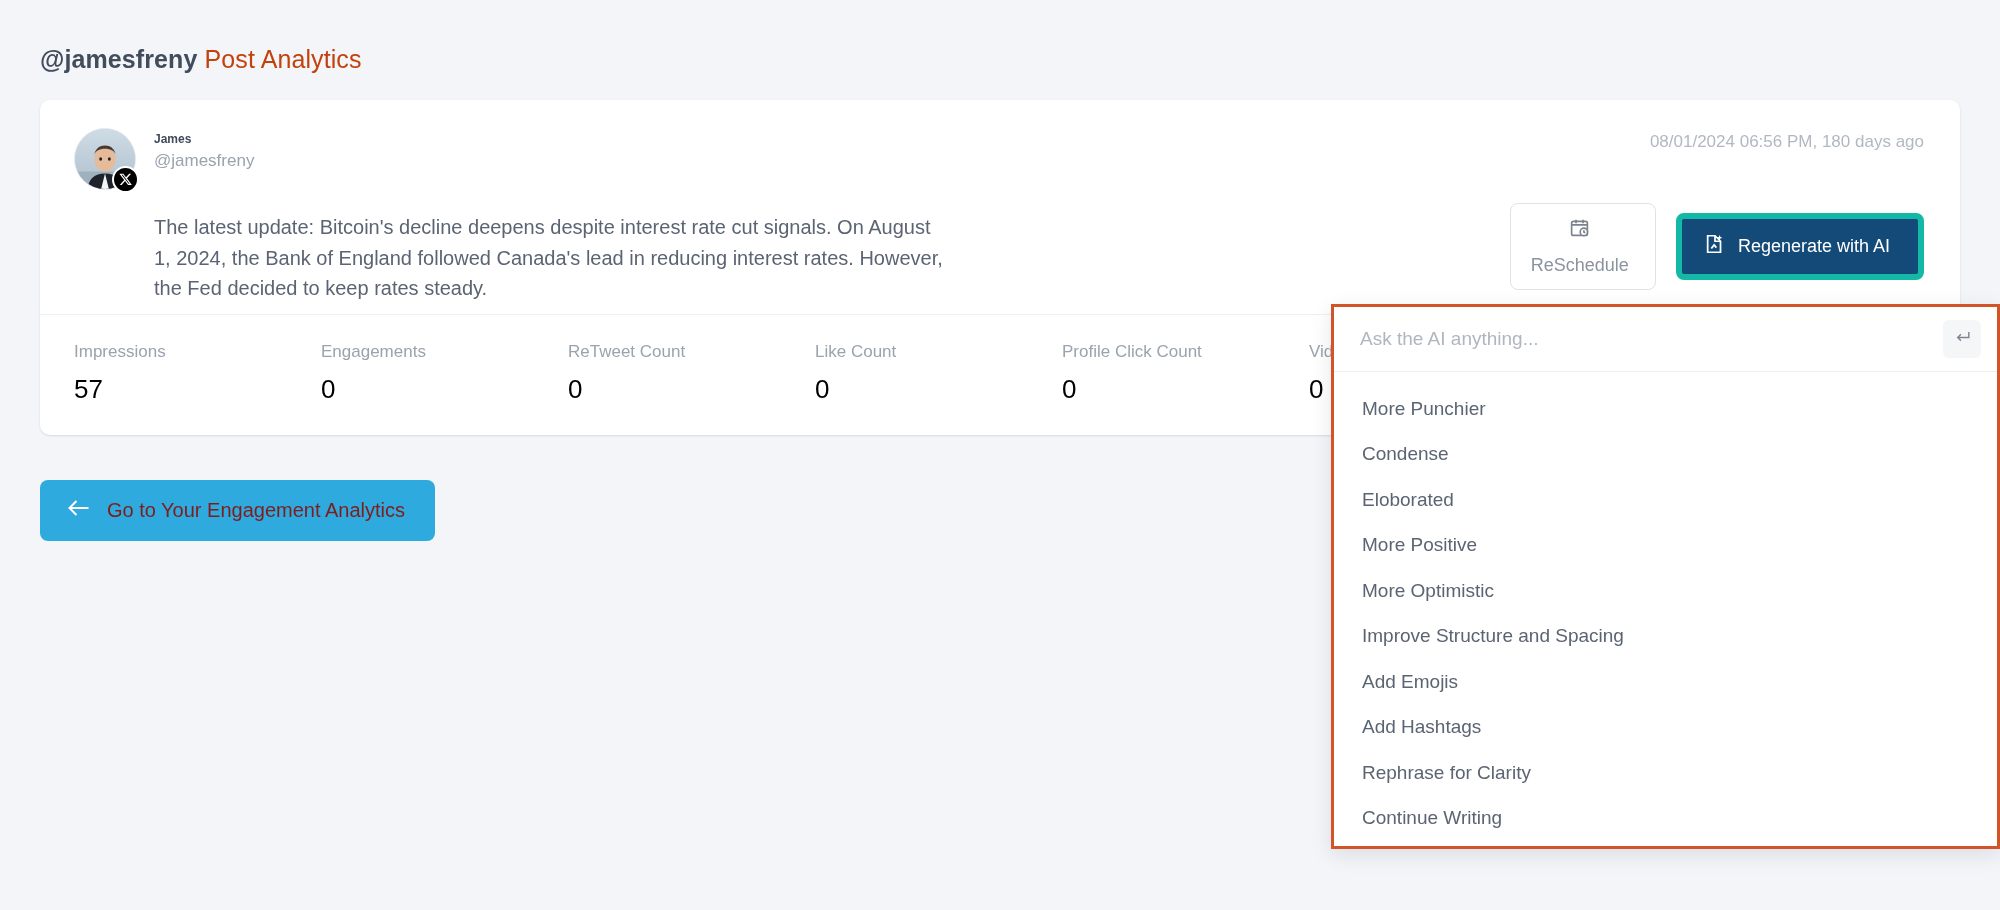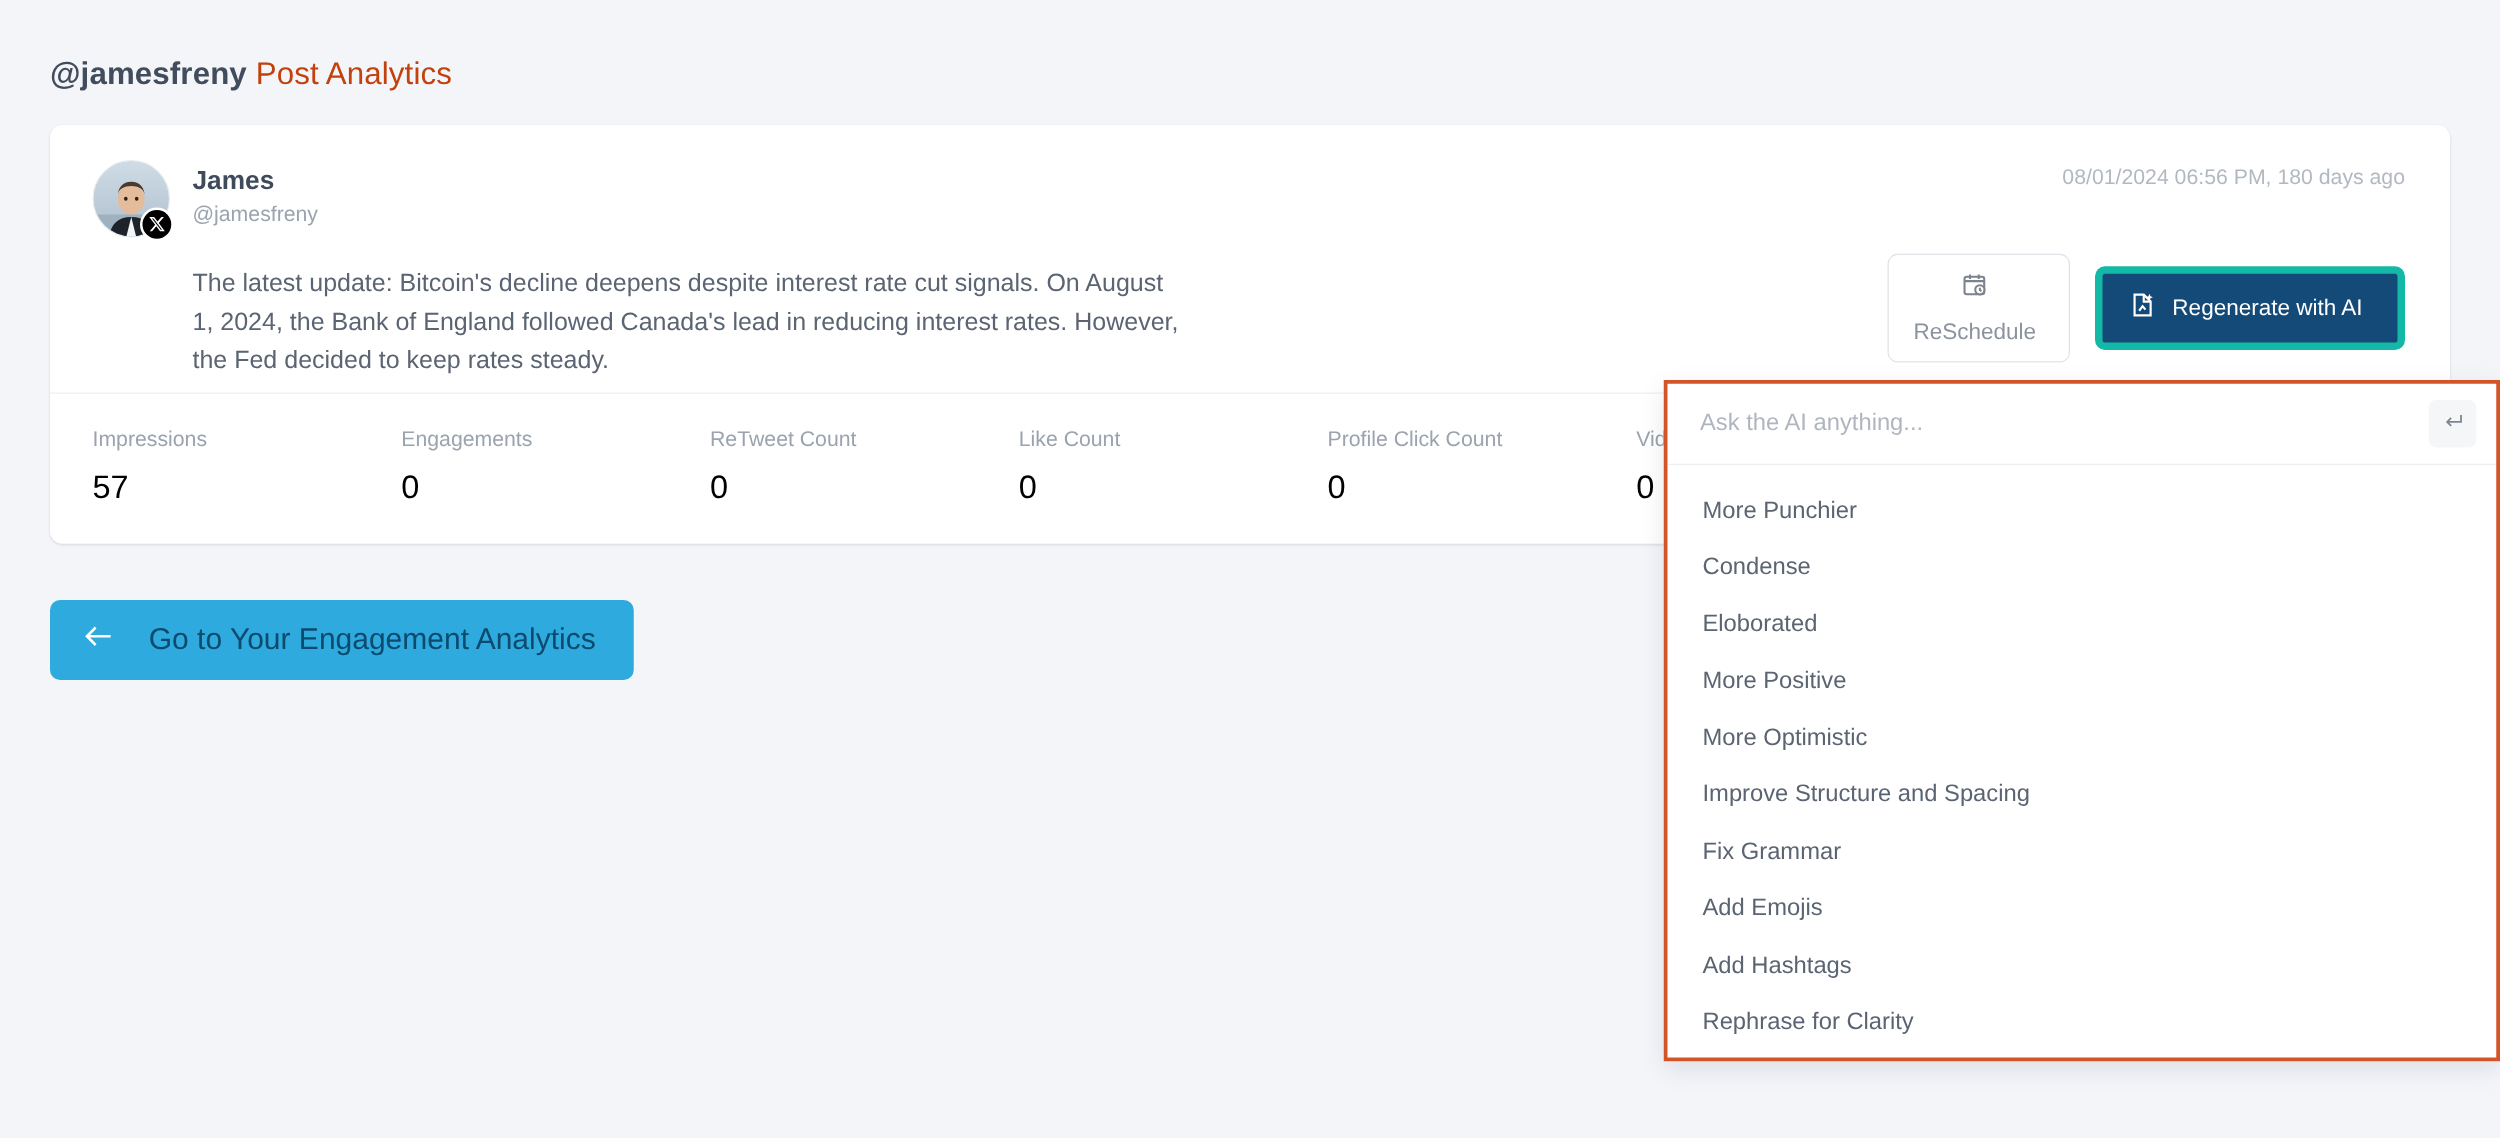--- a/index.html
+++ b/index.html
@@ -51,21 +51,21 @@
   .x-badge {
     position: absolute; left: 38px; top: 38px;
     width: 27px; height: 27px; border-radius: 50%;
     background: #000; border: 2px solid #fff;
     display: flex; align-items: center; justify-content: center;
   }
   .x-badge svg { width: 13px; height: 13px; fill: #fff; }
 
   .author-names { padding-top: 4px; }
   .author-name {
-    font-size: 21px; font-weight: 700; color: #3f4a5a; line-height: 1.25;
+    font-size: 12px; font-weight: 700; color: #3f4a5a; line-height: 1.25;
   }
   .author-handle {
     font-size: 17px; color: #9aa3ae; line-height: 1.45; margin-top: 2px;
   }
 
   .timestamp {
     position: absolute; right: 36px; top: 32px;
     font-size: 17px; color: #b2b8c2; white-space: nowrap;
   }
 
@@ -110,23 +110,23 @@
   .metric { flex: 0 0 247px; }
   .metric-label { font-size: 17px; color: #9aa3ae; line-height: 1.3; }
   .metric-value {
     font-size: 26px; color: #000000; font-weight: 500;
     margin-top: 11px; line-height: 1.2;
   }
 
   
   .cta {
     position: absolute; left: 40px; top: 480px;
-    display: inline-flex; align-items: center; gap: 28px;
-    background: #2eaade; color: #0c4a6e;
-    font-size: 24px;
+    display: inline-flex; align-items: center; gap: 16px;
+    background: #2eaade; color: #7f1d1d;
+    font-size: 20px;
     border: none; border-radius: 8px;
     padding: 18px 30px 18px 26px;
     cursor: pointer;
     white-space: nowrap;
   }
   .cta svg { width: 25px; height: 20px; stroke: #fff; fill: none; stroke-width: 2; }
 
   
   .ai-panel {
     position: absolute;
@@ -295,21 +295,20 @@
       </button>
     </div>
 
     <div class="ai-list">
       <div class="ai-item">More Punchier</div>
       <div class="ai-item">Condense</div>
       <div class="ai-item">Eloborated</div>
       <div class="ai-item">More Positive</div>
       <div class="ai-item">More Optimistic</div>
       <div class="ai-item">Improve Structure and Spacing</div>
-      <div class="ai-item">Fix Grammar</div>
       <div class="ai-item">Add Emojis</div>
       <div class="ai-item">Add Hashtags</div>
       <div class="ai-item">Rephrase for Clarity</div>
       <div class="ai-item">Continue Writing</div>
     </div>
   </div>
 
 </div>
 
 </body></html>

